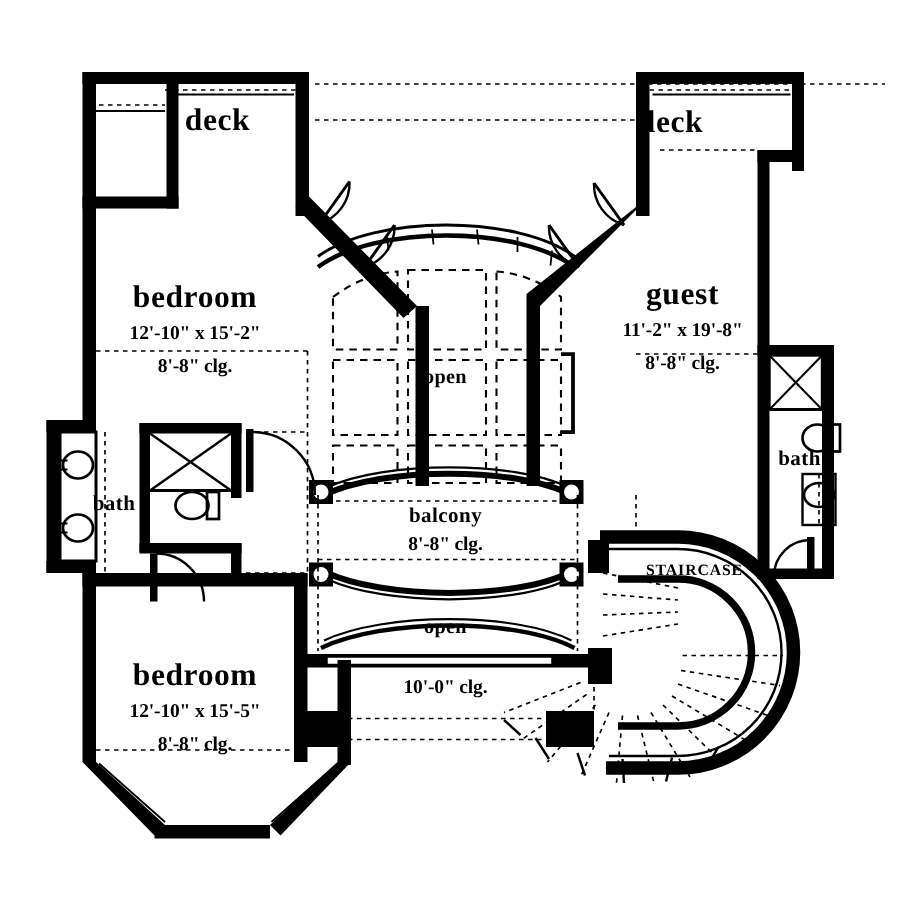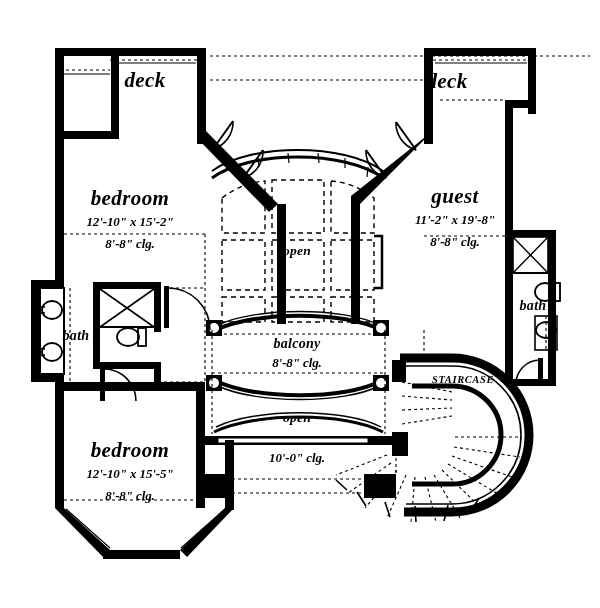--- a/index.html
+++ b/index.html
@@ -7,21 +7,20 @@
     padding: 0;
     background: #ffffff;
   }
   #plan-root {
     position: relative;
     width: 600px;
     height: 608px;
     background: #ffffff;
     font-family: "Liberation Serif", serif;
     overflow: hidden;
-    font-style: italic;
   }
   #plan-svg {
     position: absolute;
     left: 0;
     top: 0;
     width: 600px;
     height: 608px;
   }
   .rm-label {
     font-family: "Liberation Serif", serif;

